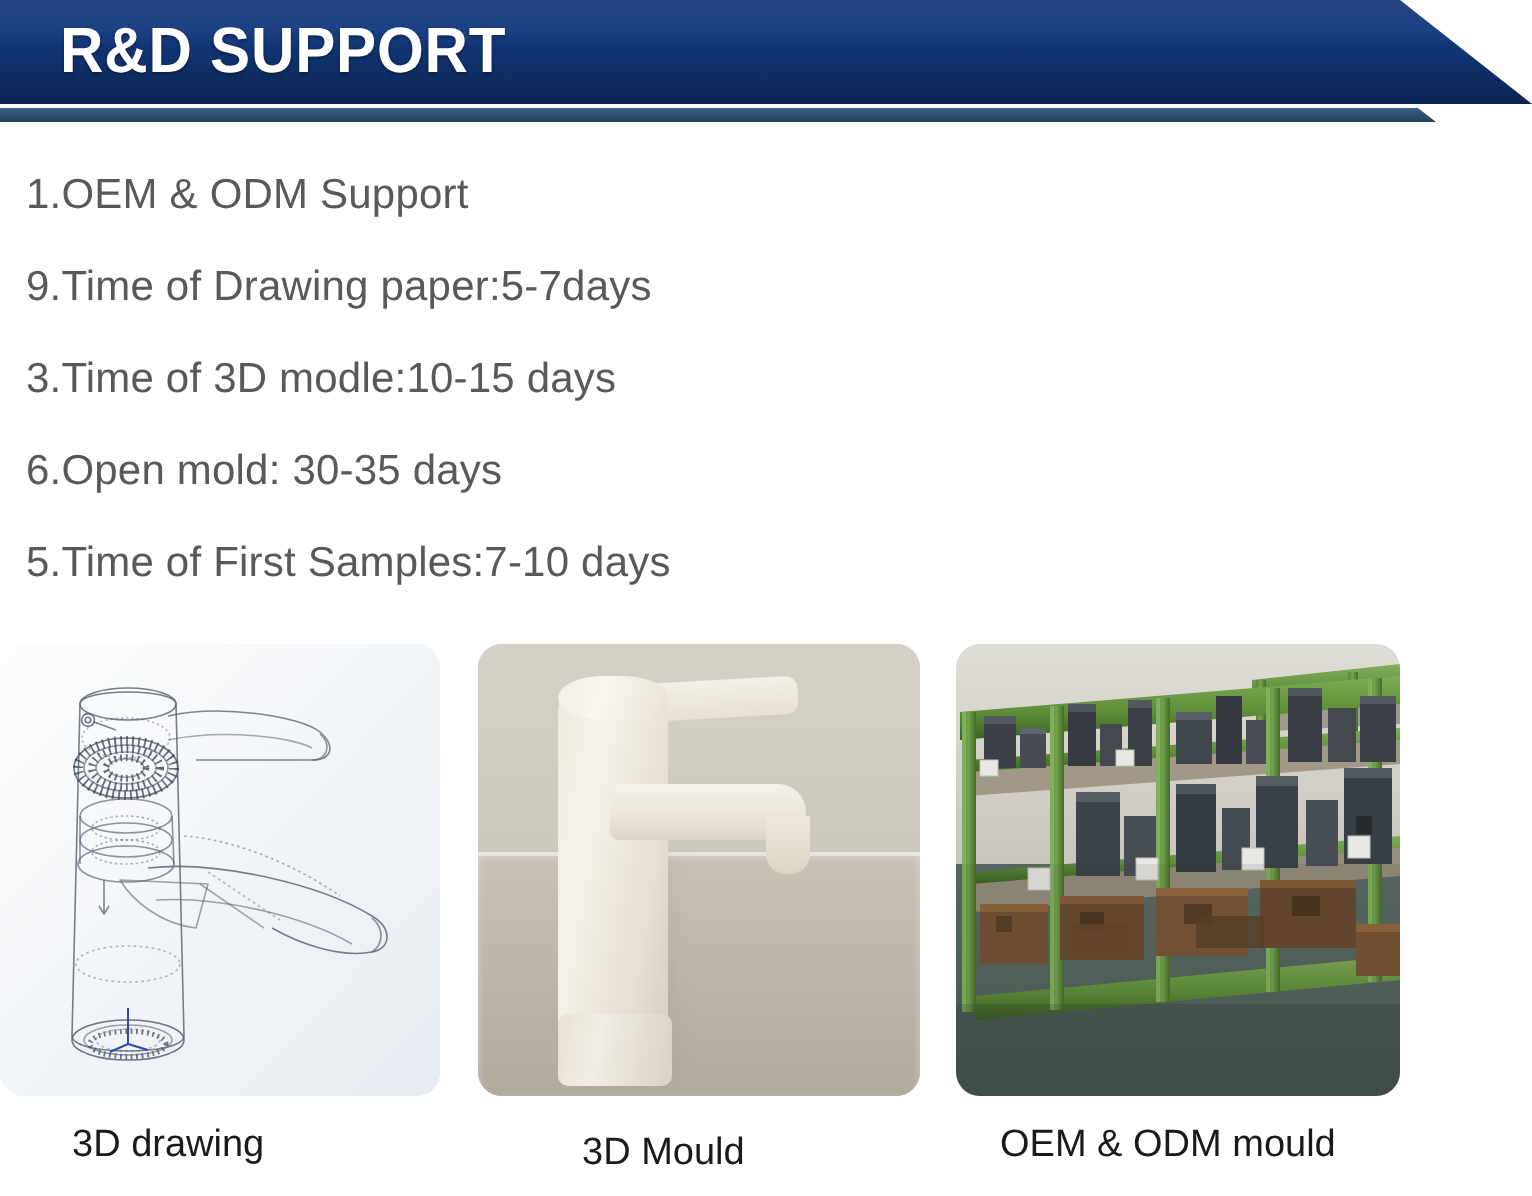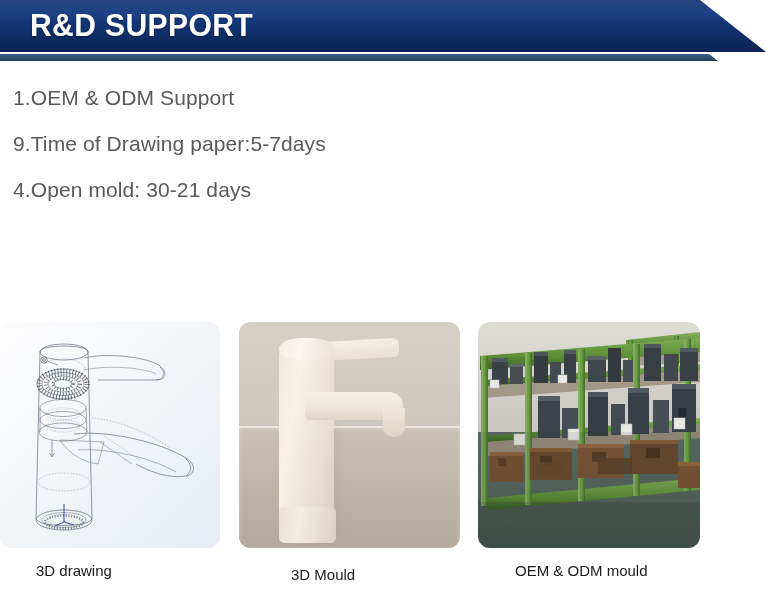--- a/index.html
+++ b/index.html
@@ -137,43 +137,45 @@
   }
   .fx-base {
     position:absolute; left:18%; top:82%; width:26%; height:16%;
     background:linear-gradient(100deg,#e8e1d4 0%,#f2eee5 35%,#d9d1c3 100%);
     border-radius:5px;
   }
 
   
   .caption {
     position:absolute;
-    font-size:15px;
+    font-size:19px;
     color:#1a1a1a;
     white-space:nowrap;
   }
   #caption-1 { left:36px;  top:562px; }
   #caption-2 { left:291px; top:566px; }
-  #caption-3 { left:515px; top:562px; }
+  #caption-3 { left:500px; top:562px; }
 </style>
 </head>
 <body>
 
 <div class="banner">
   <div class="banner-navy"></div>
   <div class="banner-sheen"></div>
   <div class="banner-gap"></div>
   <div class="banner-steel"></div>
   <div class="banner-title">R&amp;D SUPPORT</div>
 </div>
 
 <div class="list">
   <div class="list-item">1.OEM &amp; ODM Support</div>
   <div class="list-item">9.Time of Drawing paper:5-7days</div>
-  <div class="list-item">4.Open mold: 30-21 days</div>
+  <div class="list-item">3.Time of 3D modle:10-15 days</div>
+  <div class="list-item">6.Open mold: 30-35 days</div>
+  <div class="list-item">5.Time of First Samples:7-10 days</div>
 </div>
 
 <div class="photos">
 
   <div class="panel cad-bg" id="panel-1">
     <svg viewBox="0 0 220 226" preserveAspectRatio="xMidYMid meet">
       <defs>
         <linearGradient id="cadbg" x1="0" y1="0" x2="1" y2="1">
           <stop offset="0%" stop-color="#fdfdfe"></stop>
           <stop offset="55%" stop-color="#f1f4f7"></stop>

